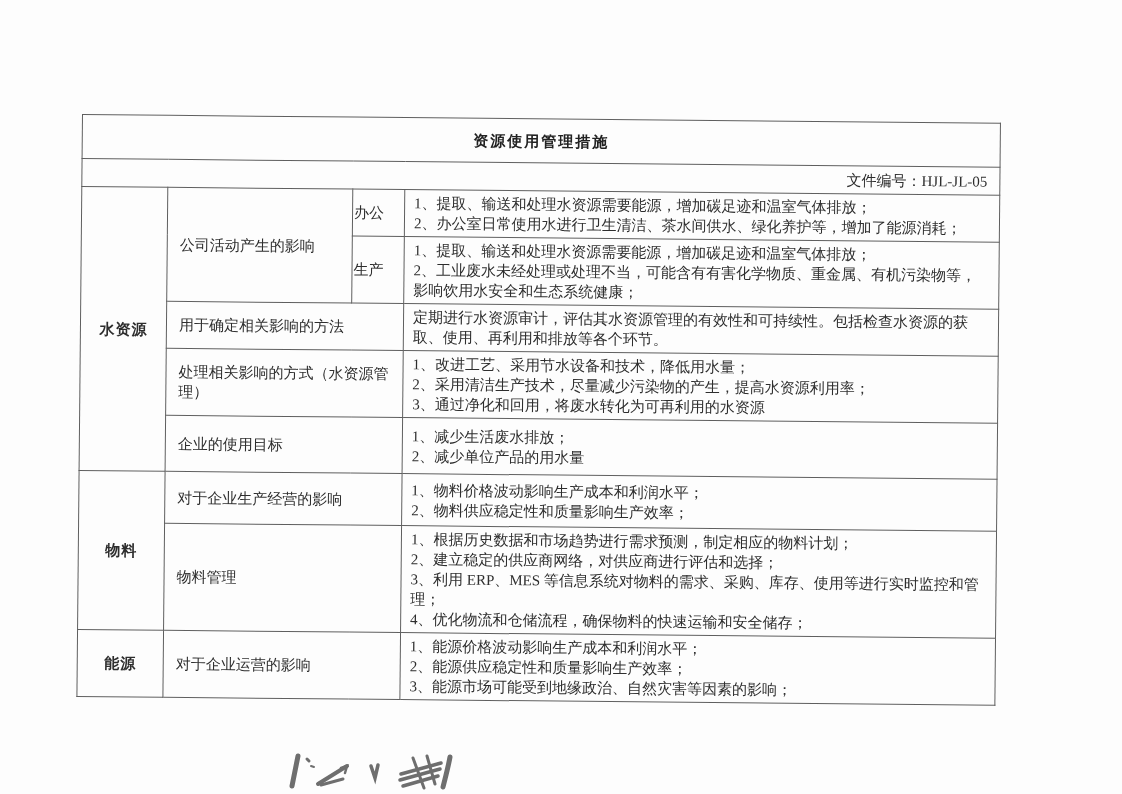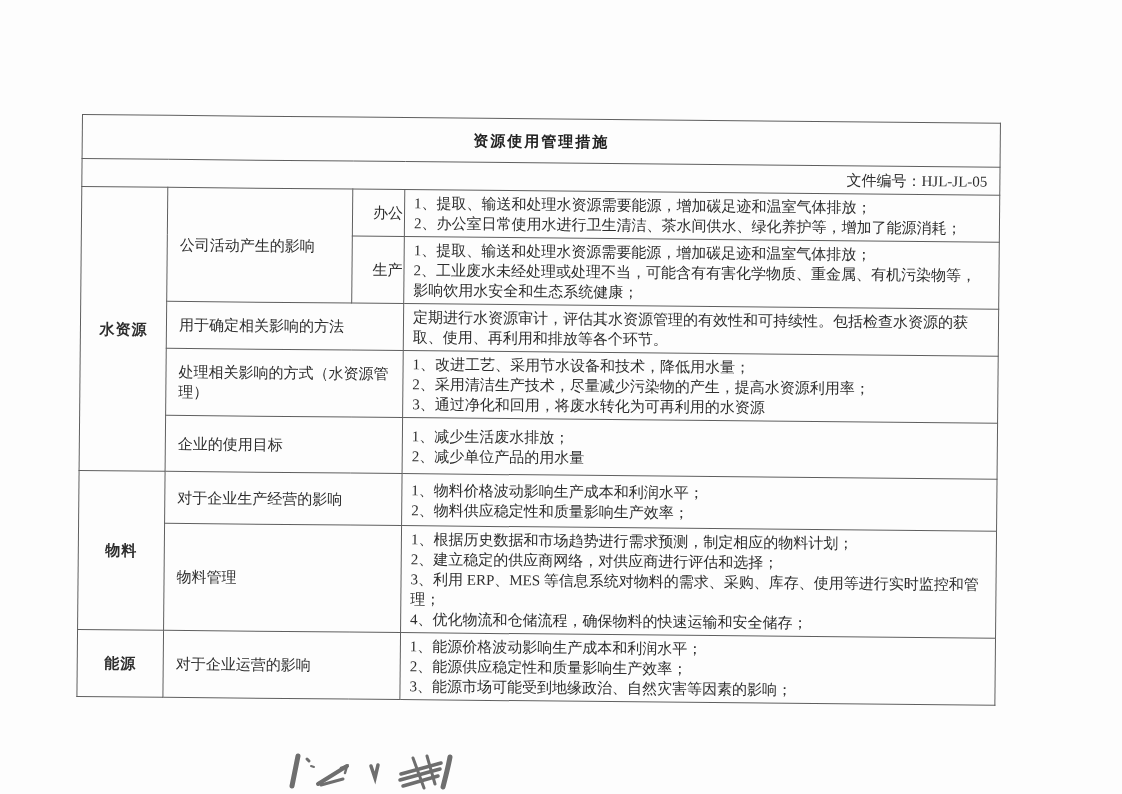--- a/index.html
+++ b/index.html
@@ -59,21 +59,21 @@
     text-align: center;
     font-weight: bold;
     font-size: 16px;
     letter-spacing: 1px;
   }
   td.label-cell {
     padding-left: 12px;
     padding-right: 6px;
   }
   td.sub-cell {
-    text-align: right;
+    text-align: left;
   }
   td.content-cell {
     padding: 3px 10px 3px 9px;
     white-space: pre-line;
     line-height: 20.5px;
   }
   .handwriting {
     position: absolute;
     left: 283px;
     top: 750px;

